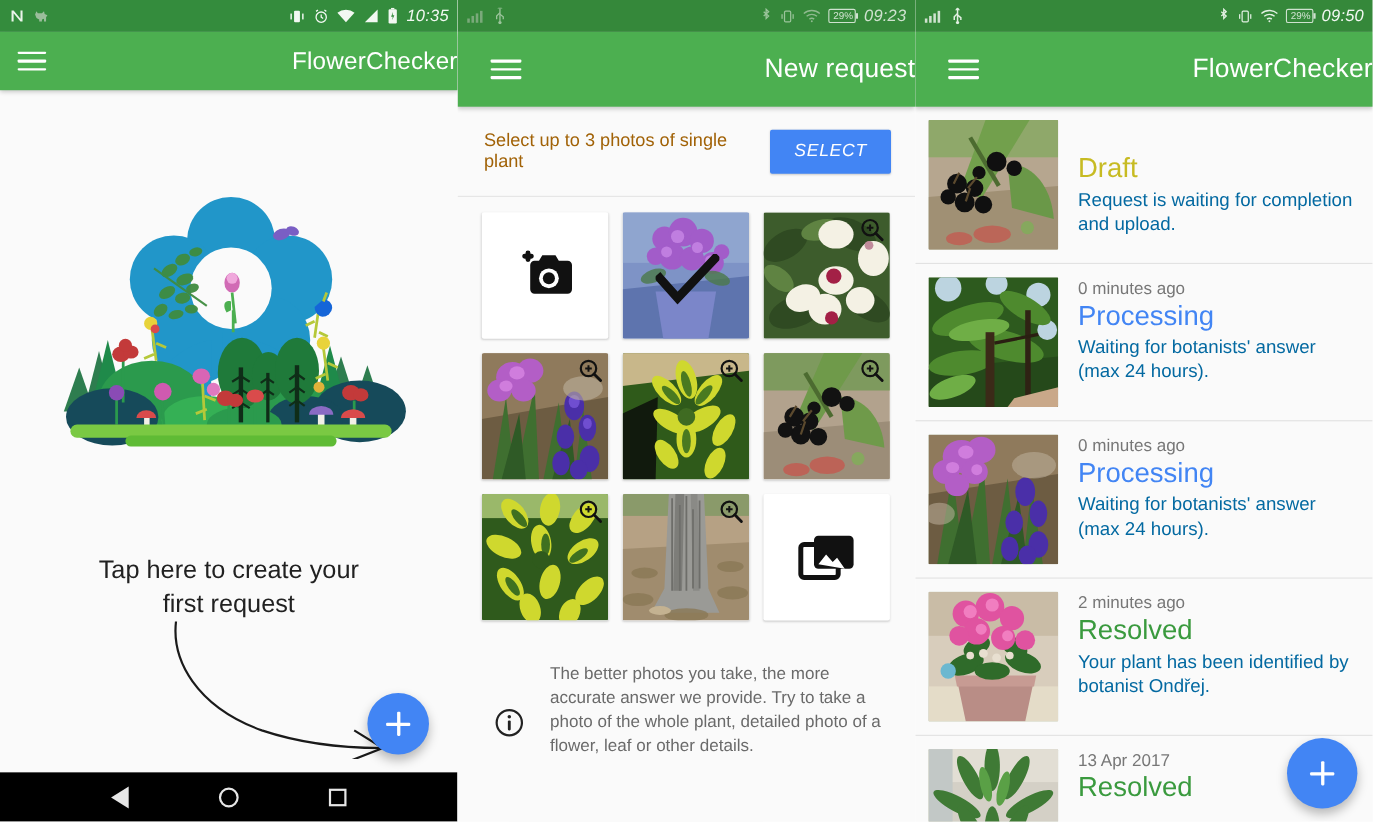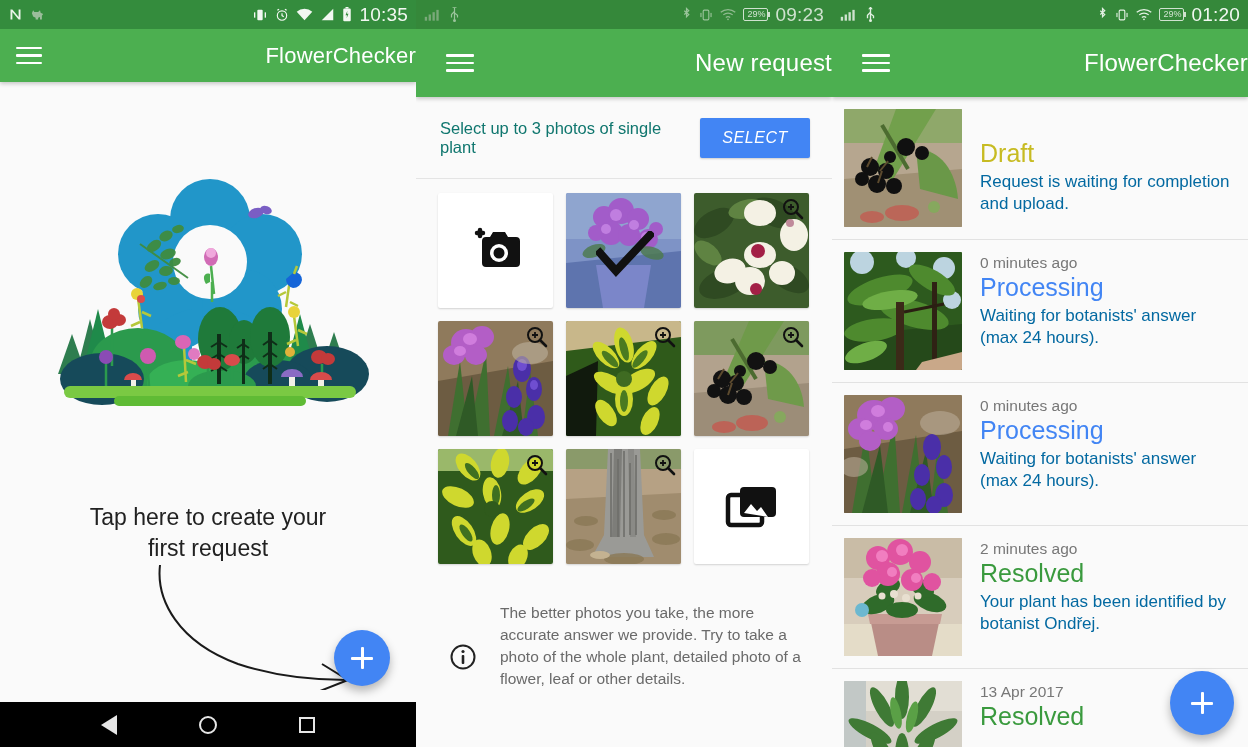--- a/index.html
+++ b/index.html
@@ -18,21 +18,21 @@
   
   .statusbar {
     height: 29px; background: #348c3d; color: #e8f3e8;
     display: flex; align-items: center; padding: 0 8px;
     font-size: 15px; position: relative; z-index: 5;
   }
   .statusbar.sb2, .statusbar.sb3 { height: 29px; background: #35883a; }
   .sb-left { display: flex; align-items: center; gap: 7px; }
   .sb-right { margin-left: auto; display: flex; align-items: center; gap: 7px; }
   .sb-ico { display: inline-flex; align-items: center; }
-  .sb-time { font-size: 19px; letter-spacing: .2px; font-weight: 400; color: #f2f8f2; }
+  .sb-time { font-size: 15px; letter-spacing: .2px; font-weight: 400; color: #f2f8f2; font-style: italic; }
   .sb-time.dim { color: #cfe2cf; }
   .sb-batt {
     border: 1.5px solid #cfe2cf; border-radius: 2px;
     font-size: 9px; padding: 0 2px 0 3px; color: #cfe2cf;
     height: 13px; line-height: 11px; position: relative;
   }
   .sb-batt:after{ content:""; position:absolute; right:-3px; top:3px; width:2px;height:5px;background:#cfe2cf;}
 
   
   .appbar {
@@ -76,21 +76,21 @@
   .nav-back { width: 0; height: 0; border-top: 10px solid transparent; border-bottom: 10px solid transparent; border-right: 16px solid #e6e6e6; }
   .nav-home { width: 18px; height: 18px; border: 2px solid #e6e6e6; border-radius: 50%; }
   .nav-recent { width: 16px; height: 16px; border: 2px solid #e6e6e6; }
 
   
   .p2-body { height: 650px; background: #fafafa; padding: 0; }
   .select-row {
     display: flex; align-items: center; height: 82px; padding: 0 22px 0 24px;
     border-bottom: 1px solid #e4e4e4;
   }
-  .select-hint { font-size: 16.5px; color: #0f766e; flex: 1; }
+  .select-hint { font-size: 16.5px; color: #a16207; flex: 1; }
   .select-btn {
     background: #4285f4; color: #fff; border: none; border-radius: 2px;
     font-size: 16px; font-weight: 500; letter-spacing: .6px;
     padding: 11px 22px; cursor: pointer; font-family: inherit;
     box-shadow: 0 1px 2px rgba(0,0,0,.18);
     font-style: italic;
   }
   .grid {
     display: grid; grid-template-columns: repeat(3, 115px);
     gap: 13px; padding: 14px 0 0 22px;
@@ -754,21 +754,21 @@
         </span>
         <span class="sb-ico">
           <svg width="16" height="13" viewBox="0 0 22 16">
               <path d="M1 5a15 15 0 0 1 20 0" stroke="#e2f0e2" stroke-width="1.7" fill="none"></path>
               <path d="M4.5 8.5a10 10 0 0 1 13 0" stroke="#e2f0e2" stroke-width="1.7" fill="none"></path>
               <path d="M8 12a5 5 0 0 1 6 0" stroke="#e2f0e2" stroke-width="1.7" fill="none"></path>
               <circle cx="11" cy="14.6" r="1.2" fill="#e2f0e2"></circle>
             </svg>
         </span>
         <span class="sb-batt">29%</span>
-        <span class="sb-time">01:20</span>
+        <span class="sb-time">09:50</span>
       </div>
     </div>
 
     <div class="appbar appbar-3">
       <div class="hamburger">
           <span></span>
           <span></span>
           <span></span>
         </div>
       <div class="appbar-title">FlowerChecker</div>

